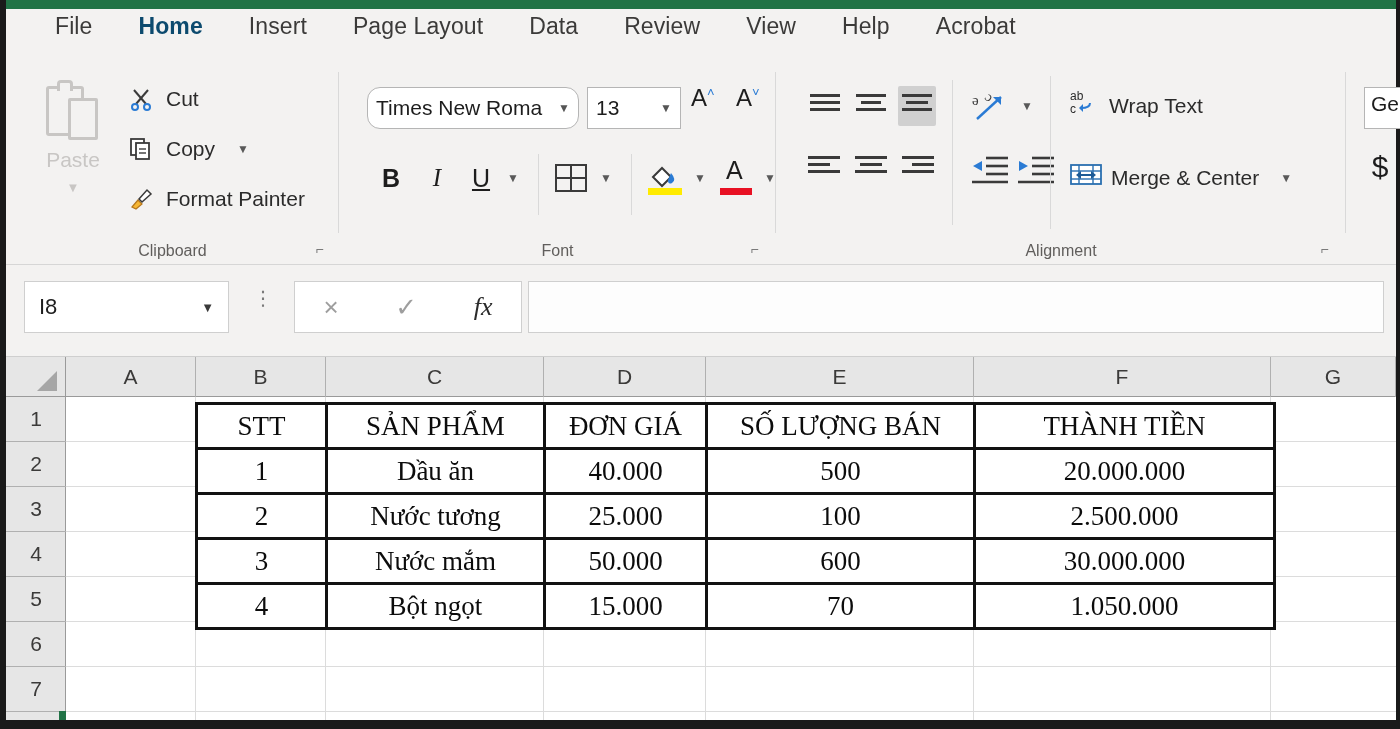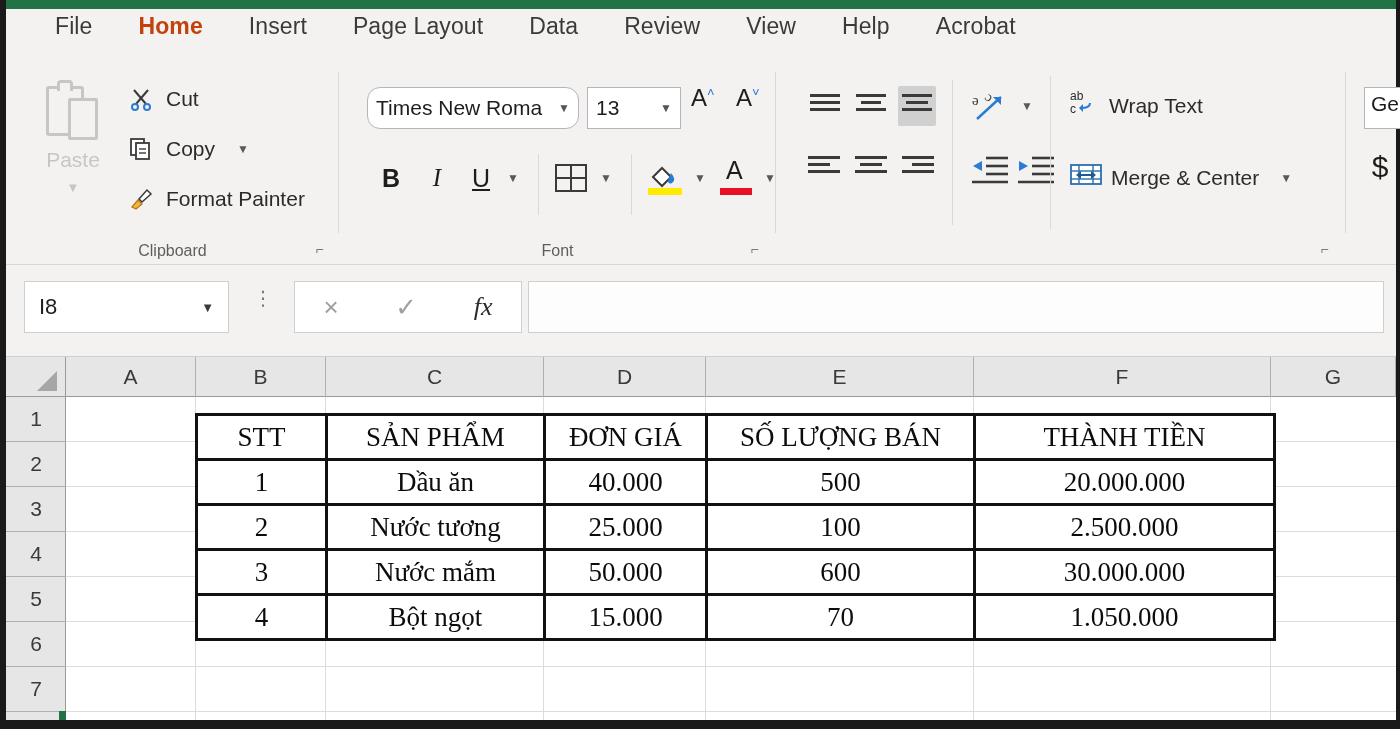--- a/index.html
+++ b/index.html
@@ -23,21 +23,21 @@
   
   .tabstrip {
     position: absolute; left: 0; top: 9px; width: 100%; height: 53px;
     background: #f3f2f1; display: flex; 
     padding-left: 26px; gap: 0px;
   }
   .tab {
     font-size: 23px; color: #3b3a39; padding: 4px 23px;
     position: relative; white-space: nowrap; letter-spacing: .1px;
   }
-  .tab.active { color: #c2410c; font-weight: bold; }
+  .tab.active { color: #0c4a6e; font-weight: bold; }
   .tab.active::after {
     content: ""; position: absolute; left: 22px; right: 22px; bottom: -7px;
     height: 5px; background: #217346;
   }
   
   .ribbon {
     position: absolute; left: 0; top: 62px; width: 100%; height: 203px;
     background: #f3f2f1; border-bottom: 1px solid #d6d6d6;
   }
   .grp { position: absolute; top: 0; height: 203px; }
@@ -417,20 +417,21 @@
             <line x1="23" y1="4" x2="23" y2="23" stroke="#2a6fb0" stroke-width="1.4"></line>
             <line x1="8" y1="14" x2="24" y2="14" stroke="#1d5b96" stroke-width="2"></line>
             <path d="M11 10 L6 14 L11 18 Z" fill="#1d5b96"></path>
             <path d="M21 10 L26 14 L21 18 Z" fill="#1d5b96"></path>
           </svg>
         </span>
         <span>Merge &amp; Center</span>
         <span class="mini-caret">▼</span>
       </div>
 
+      <div class="grp-label">Alignment</div>
       <div class="launcher" style="right:14px;">⌐</div>
       <div class="grp-sep" style="right:0;"></div>
     </div>
 
     <div class="grp" style="left:1340px; width:60px;">
       <div class="numbox" style="left:18px; top:25px; width:80px; height:42px;">Gen</div>
       <div class="fbtn" style="left:20px; top:88px; width:28px; height:34px; font-size:30px;">$</div>
     </div>
   </div>
 
@@ -479,21 +480,21 @@
       <div class="gline-v" style="left:907px;"></div>
       <div class="gline-v" style="left:1204px;"></div>
       <div class="gline-h" style="top:44px;"></div>
       <div class="gline-h" style="top:89px;"></div>
       <div class="gline-h" style="top:134px;"></div>
       <div class="gline-h" style="top:179px;"></div>
       <div class="gline-h" style="top:224px;"></div>
       <div class="gline-h" style="top:269px;"></div>
       <div class="gline-h" style="top:314px;"></div>
 
-      <table class="tbl" style="left:129px; top:16px;">
+      <table class="tbl" style="left:129px; top:5px;">
         <tbody>
             <tr>
           <td class="hd" style="width:130px; height:45px;">STT</td>
           <td class="hd" style="width:218px;">SẢN PHẨM</td>
           <td class="hd" style="width:162px;">ĐƠN GIÁ</td>
           <td class="hd" style="width:268px;">SỐ LƯỢNG BÁN</td>
           <td class="hd" style="width:300px;">THÀNH TIỀN</td>
         </tr>
         <tr>
           <td style="height:45px;">1</td>

